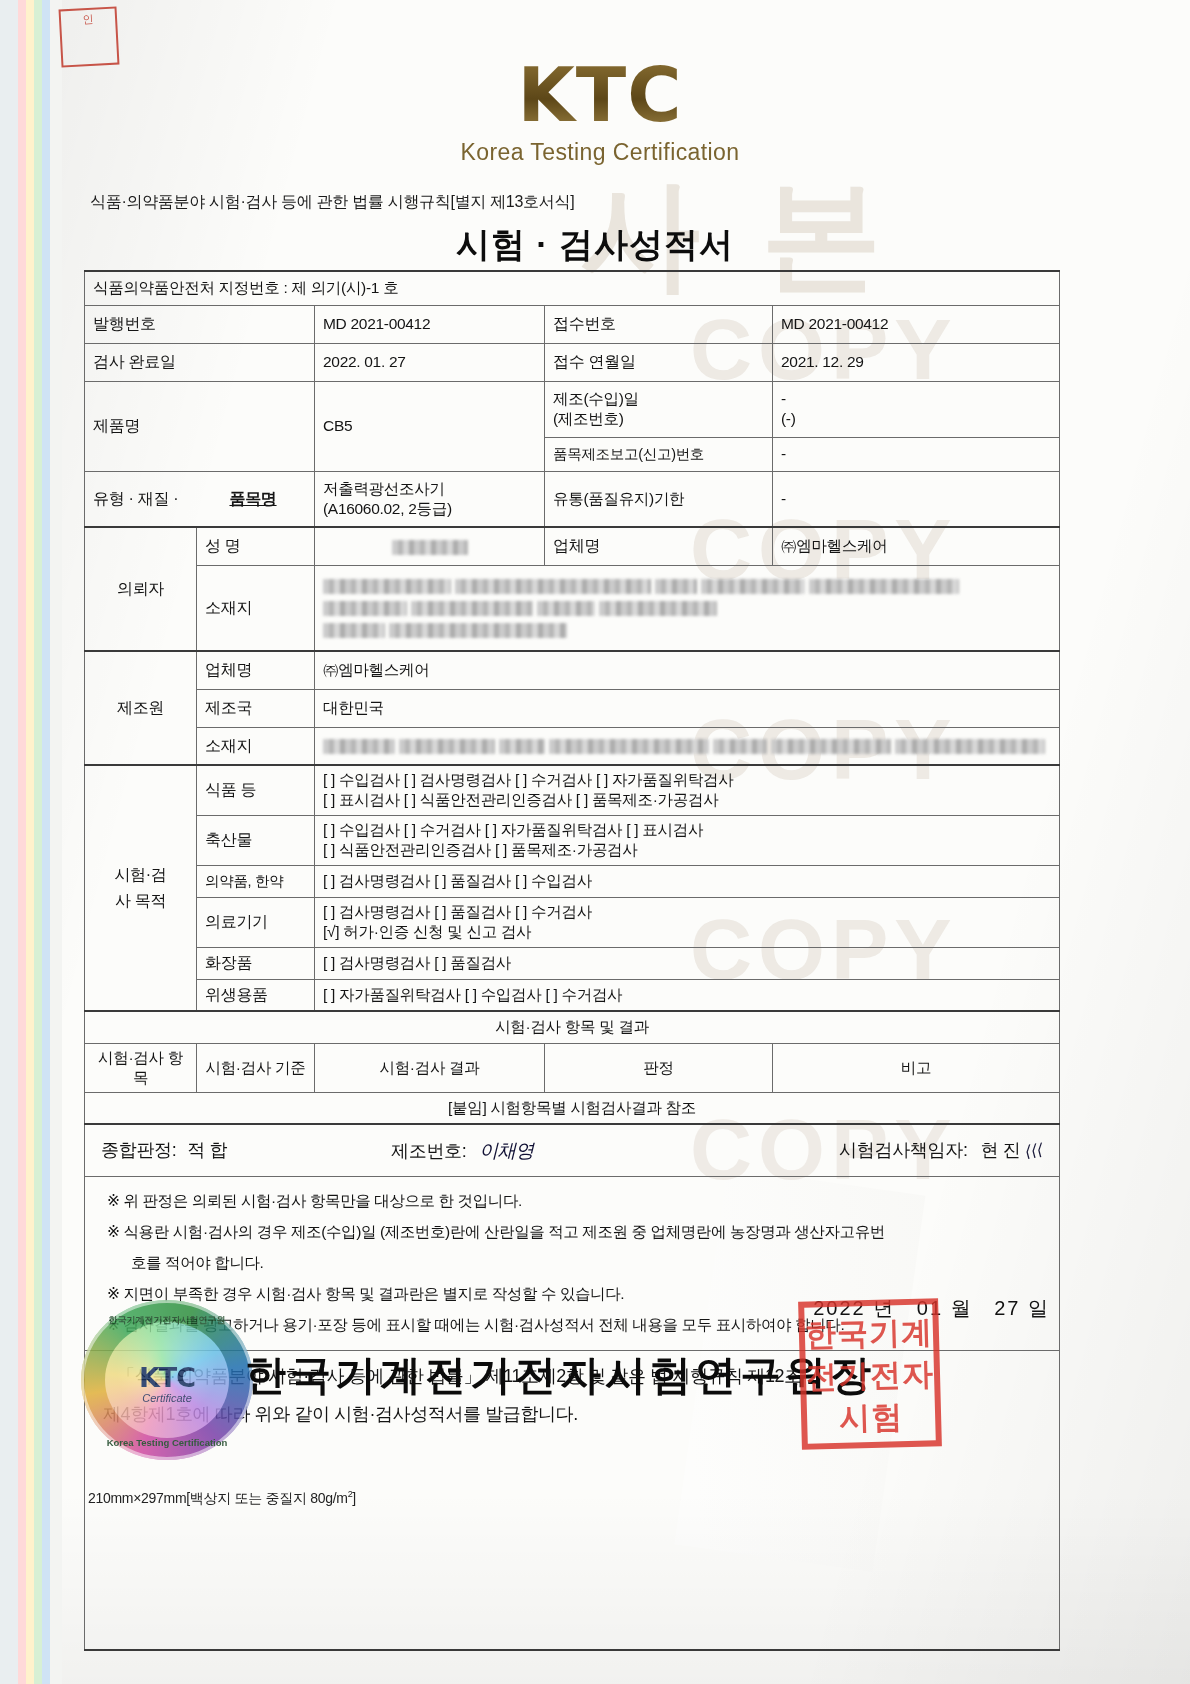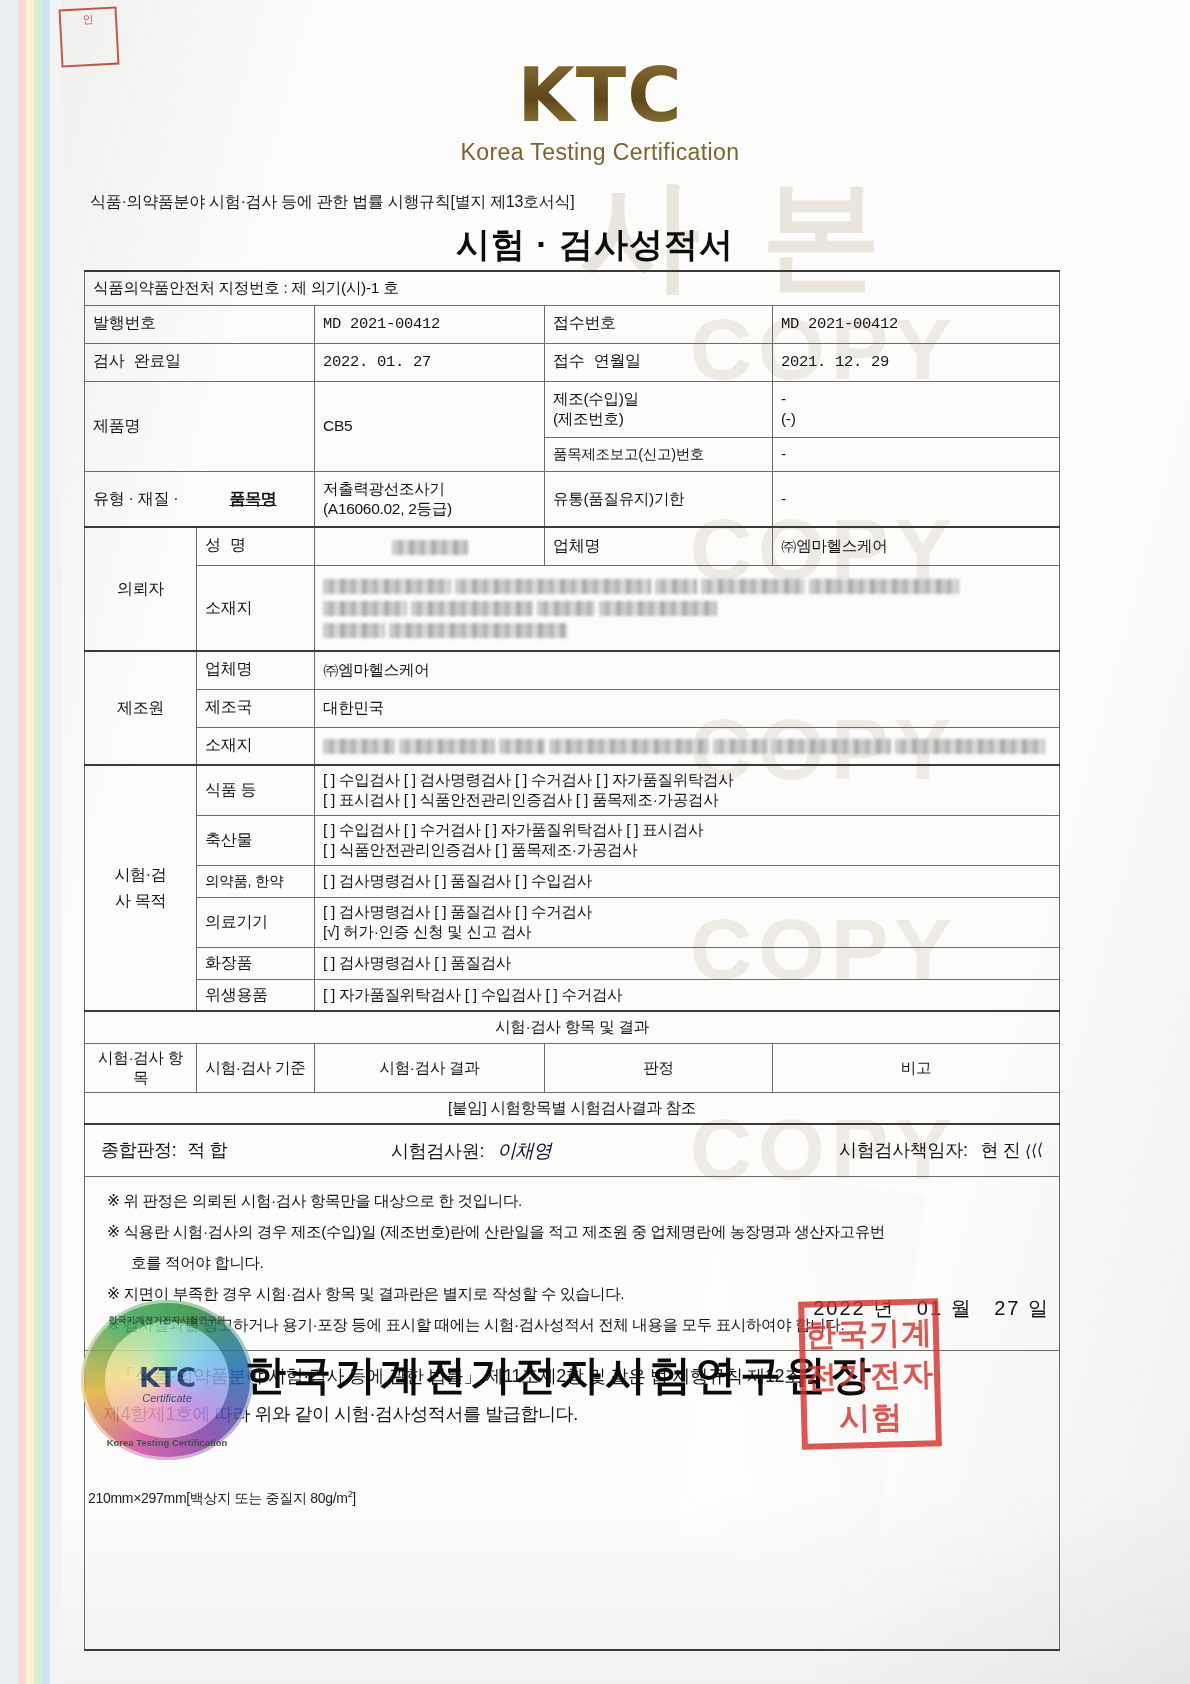--- a/index.html
+++ b/index.html
@@ -144,21 +144,21 @@
     border: 1px solid #6b6b6b;
     padding: 4px 8px;
     vertical-align: middle;
     line-height: 20px;
     background: transparent;
     letter-spacing: -0.3px;
   }
   .lbl { font-size: 16px; }
   .thick-top { border-top: 2px solid #3a3a3a !important; }
   .thick-bot { border-bottom: 2px solid #3a3a3a !important; }
-  .h38 { height: 38px; font-family: Liberation Mono, monospace; }
+  .h38 { height: 38px; }
   .h34 { height: 34px; }
   .ctr { text-align: center; }
   .ul { text-decoration: underline; font-weight: bold; margin-left: 47px; }
   .small { font-size: 14.5px; }
   .chk { font-size: 15.5px; letter-spacing: -0.2px; white-space: nowrap; }
 
   
   .redact {
     display: inline-block;
     background: repeating-linear-gradient(90deg,
@@ -483,21 +483,21 @@
     </tr>
 
     <tr>
       <td colspan="5" style="height:52px; padding:0 16px;">
         <div style="display:flex; align-items:center; font-size:18px;">
           <div style="width:290px;">
             <span>종합판정:</span>
             <span style="margin-left:6px;text-align:center;">적 합</span>
           </div>
           <div style="width:340px;">
-            <span>시험검사원:</span>
+            <span>제조번호:</span>
             <span class="sig" style="margin-left:8px;">이채영</span>
           </div>
           <div style="flex:1; text-align:right;">
             <span>시험검사책임자:</span>
             <span style="margin-left:8px;">현 진</span>
             <span class="sig-mark">⟨⟨⟨</span>
           </div>
         </div>
       </td>
     </tr>

